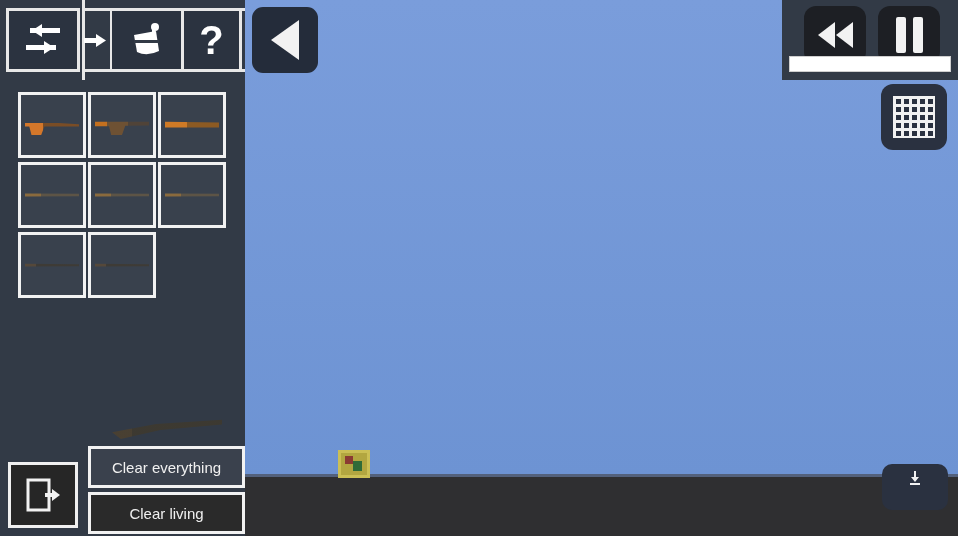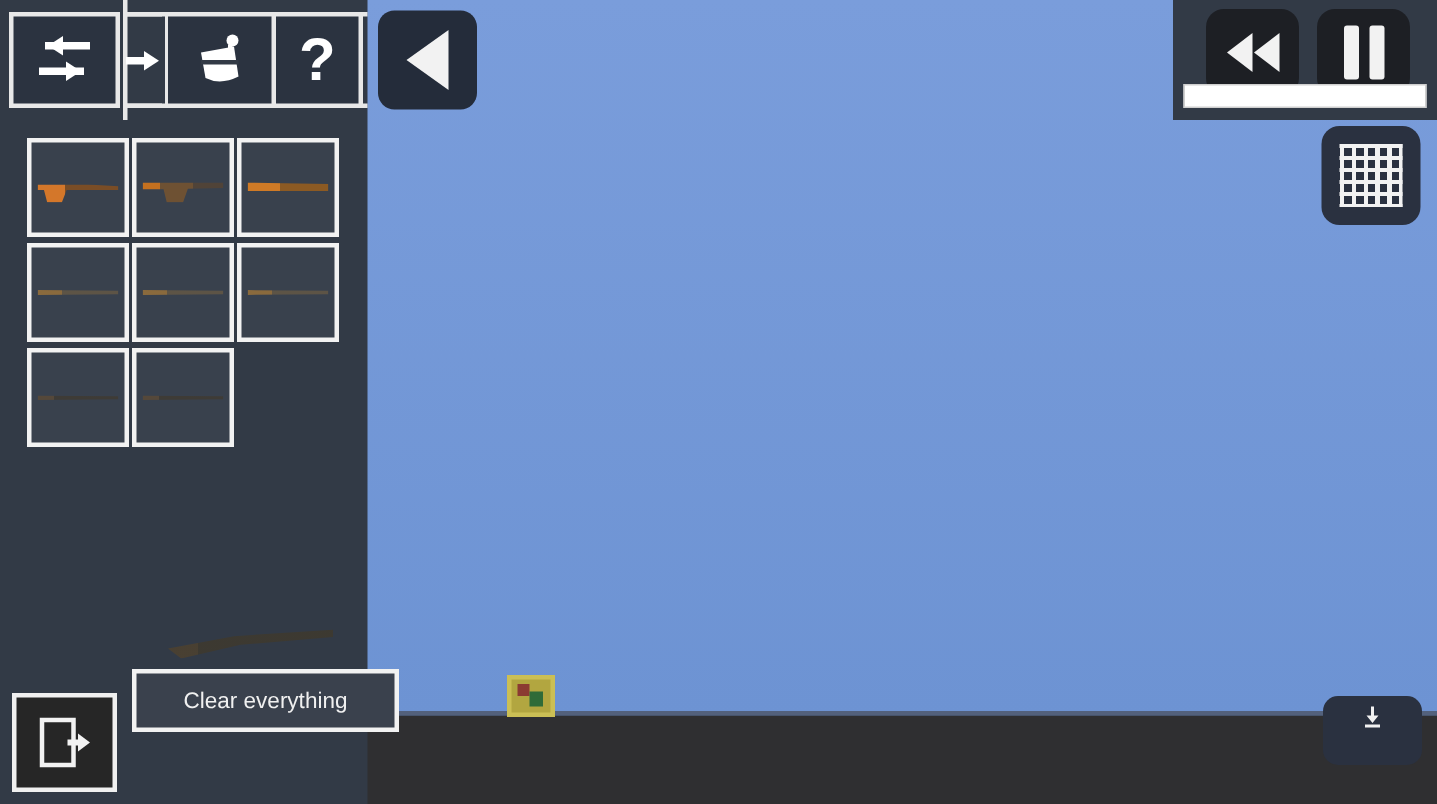--- a/index.html
+++ b/index.html
@@ -120,21 +120,21 @@
   #exit-btn {
     position:absolute; left:8px; top:462px; width:70px; height:66px;
     border:3px solid #f0f0f0; background:#262626;
     display:flex; align-items:center; justify-content:center;
   }
   #exit-btn svg { width:40px; height:40px; }
 
   
   #clear-stack { position:absolute; left:88px; top:446px; width:157px; }
   .clear-btn {
-    width:178px; height:42px;
+    width:157px; height:42px;
     border:3px solid #f2f2f2;
     background:#2a2a2a;
     color:#f0f0f0;
     font-size:15px;
     display:flex; align-items:center; justify-content:center;
   }
   #clear-everything { background:#3a414d; margin-bottom:4px; }
 
   
   #collapse-btn {
@@ -292,20 +292,21 @@
   <div id="exit-btn">
     <svg viewBox="0 0 40 40">
       <rect x="5" y="5" width="21" height="30" fill="none" stroke="#f2f2f2" stroke-width="3"></rect>
       <rect x="22" y="18" width="10" height="4" fill="#f2f2f2"></rect>
       <path d="M29 14 L37 20 L29 26 Z" fill="#f2f2f2"></path>
     </svg>
   </div>
 
   <div id="clear-stack">
     <div id="clear-everything" class="clear-btn">Clear everything</div>
+    <div id="clear-living" class="clear-btn">Clear living</div>
   </div>
 </div>
 
 <div id="collapse-btn">
   <span class="tri"></span>
 </div>
 
 <div id="top-right-panel">
   <div id="rewind-btn" class="tr-btn">
     <span class="rw">

